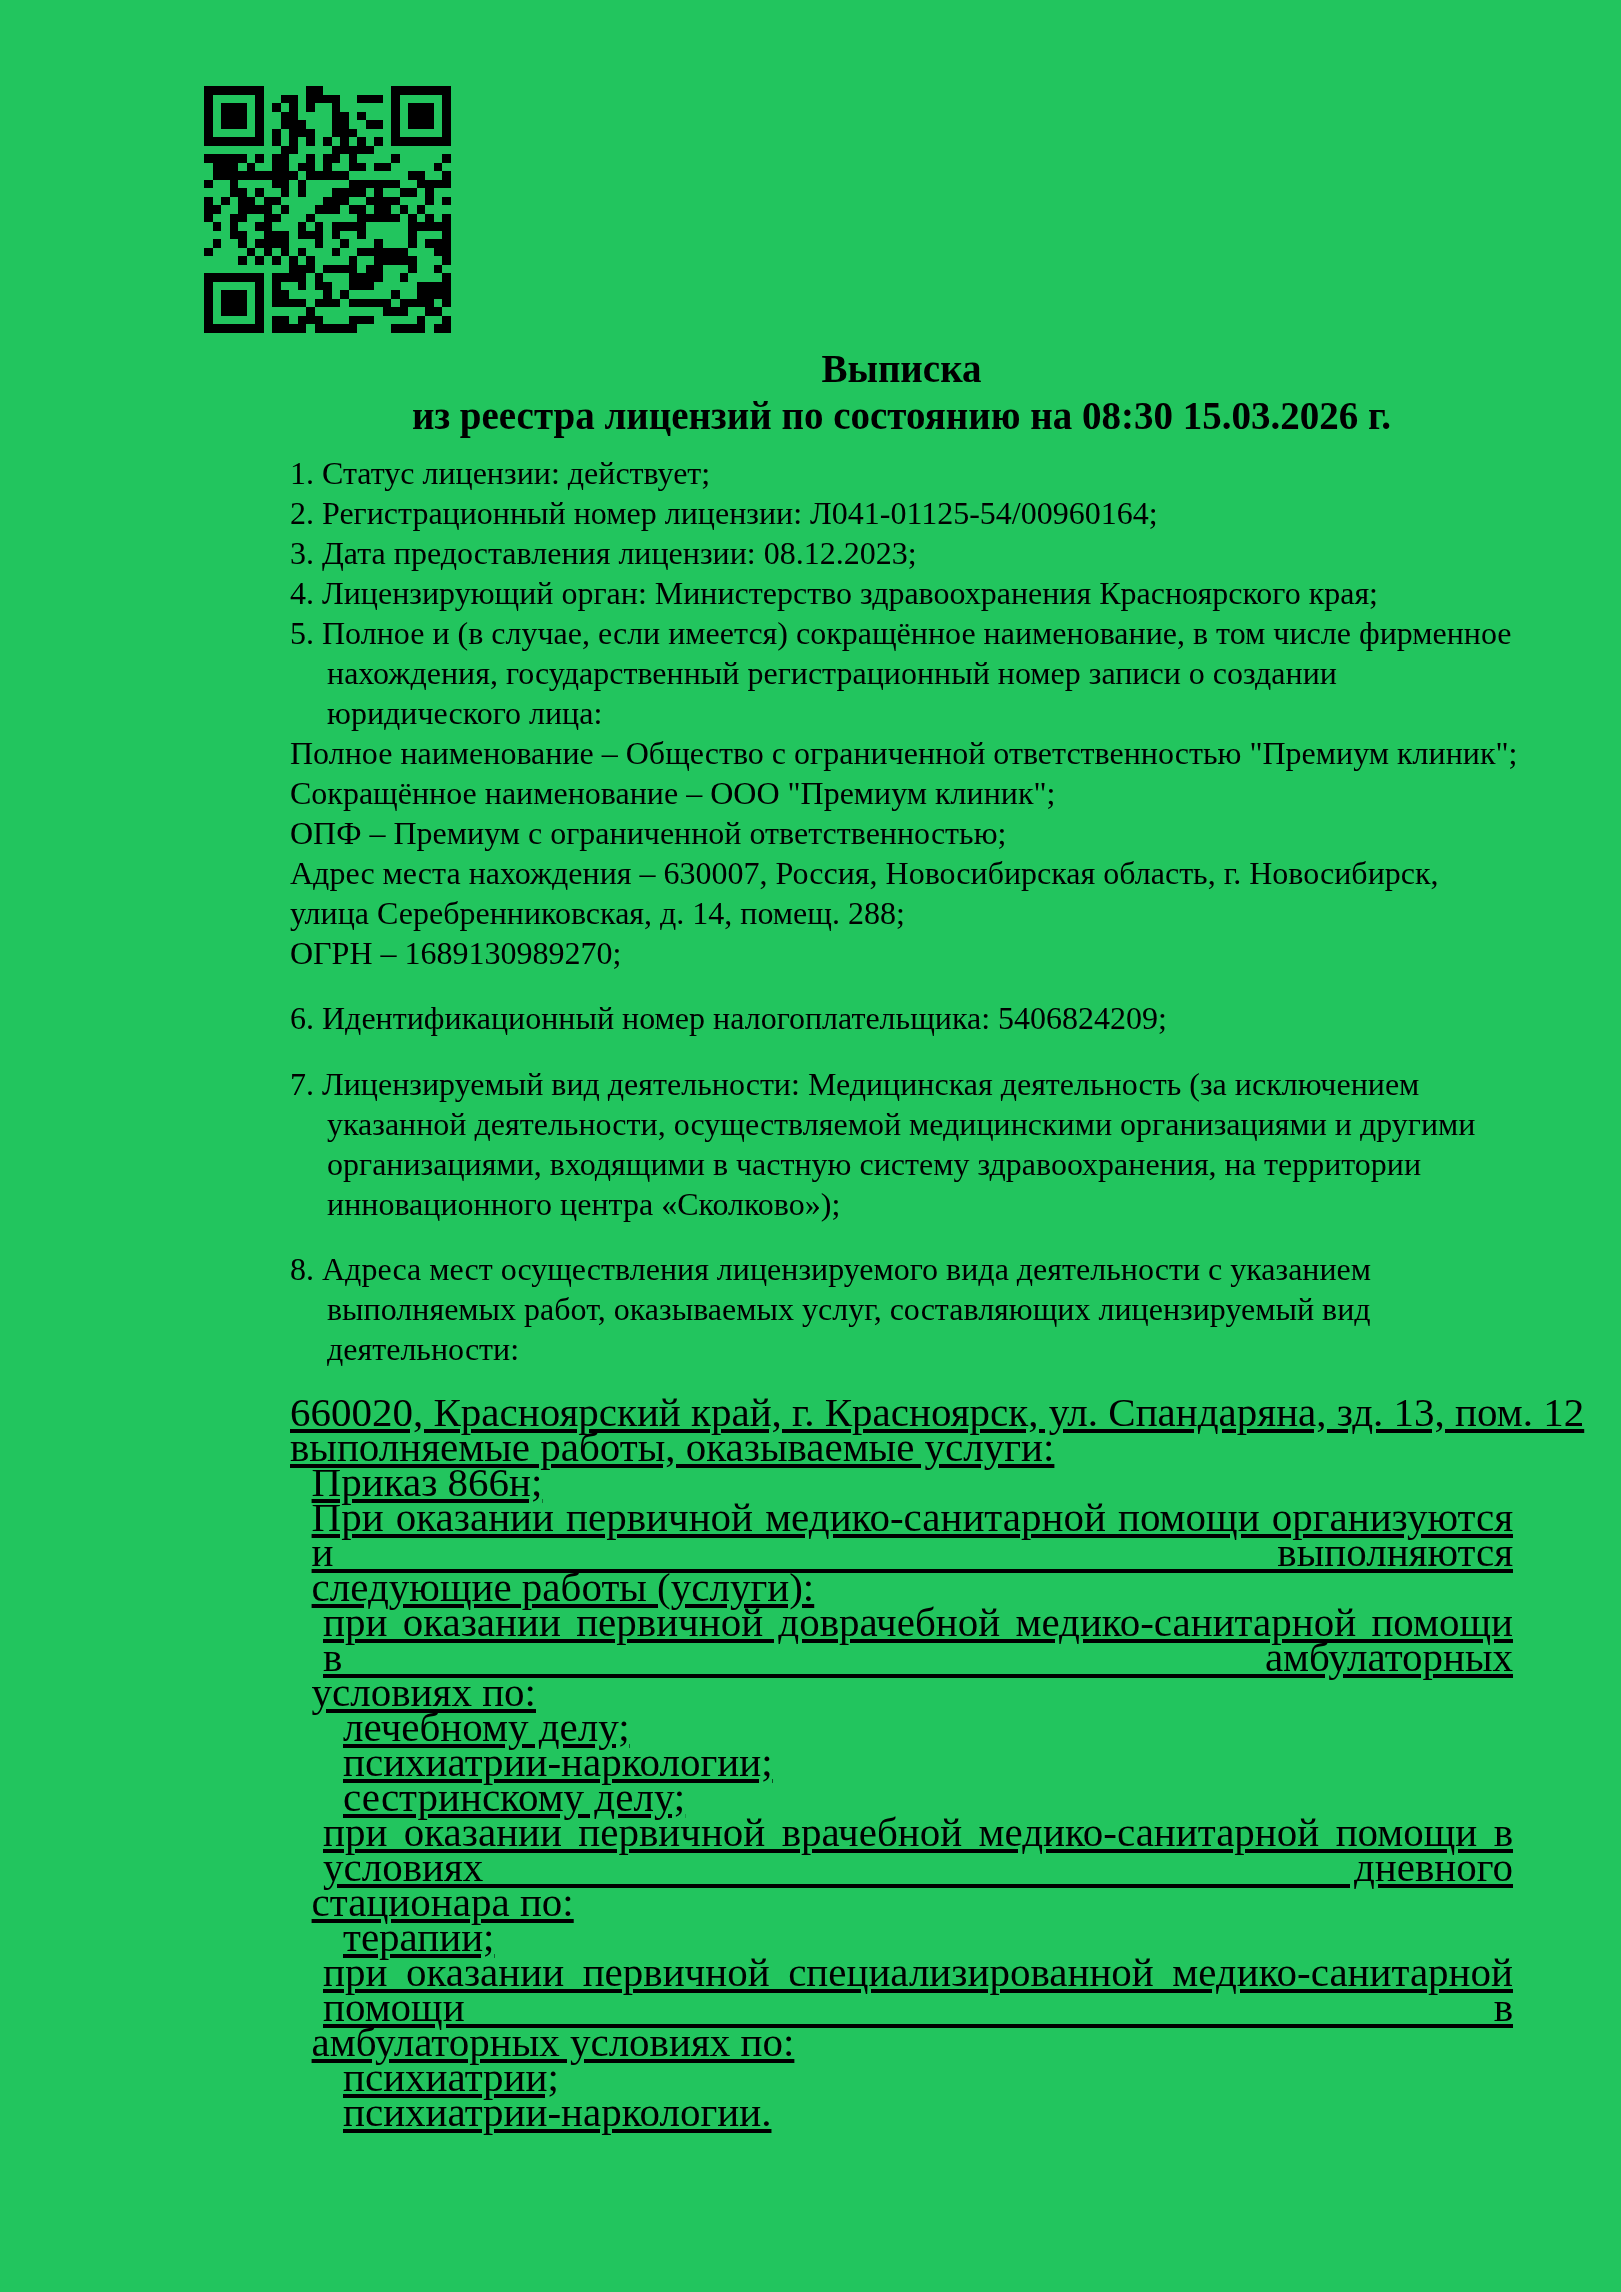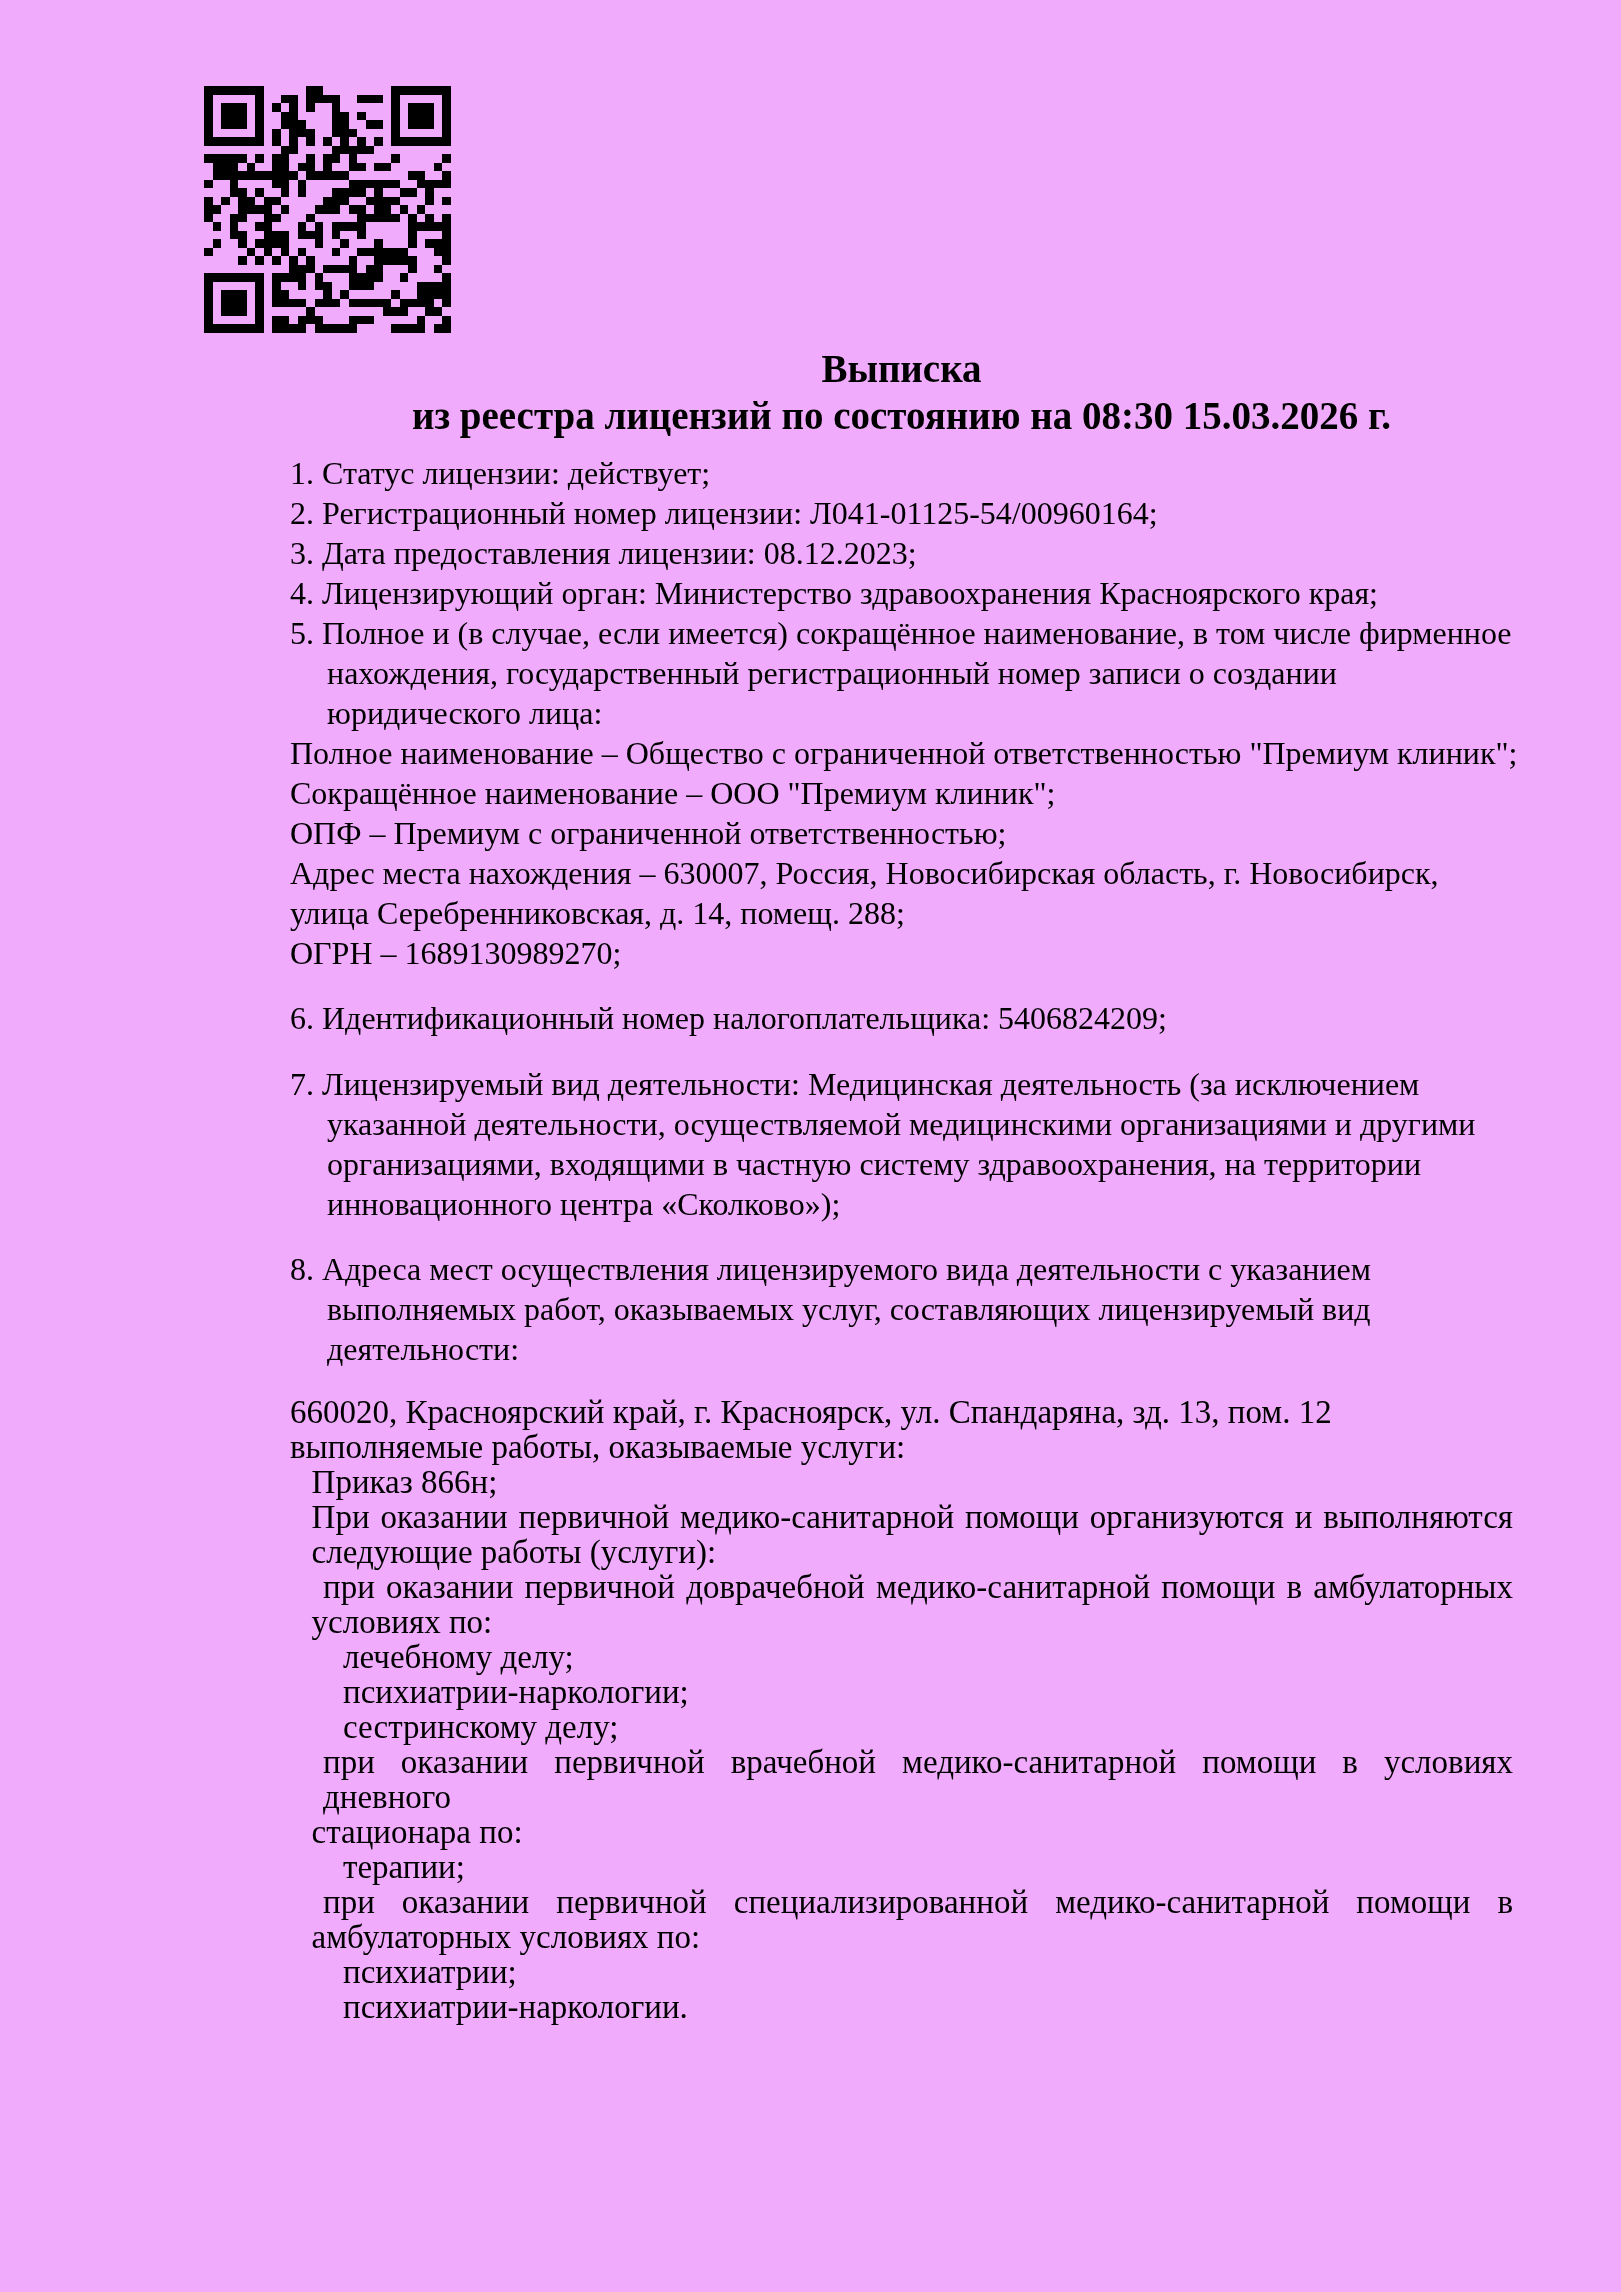--- a/index.html
+++ b/index.html
@@ -1,20 +1,20 @@
 <!DOCTYPE html>
 <html><head>
 <meta charset="utf-8">
 <style>
   html, body { margin: 0; padding: 0; background: #ffffff; }
   #page {
     position: relative;
     width: 1621px;
     height: 2293px;
-    background: #f0abfc;
+    background: #22c55e;
     font-family: "Liberation Serif", "DejaVu Serif", serif;
     color: #000000;
     overflow: hidden;
   }
   .qr {
     position: absolute;
     left: 204px;
     top: 86px;
     width: 247px;
     height: 247px;
@@ -28,21 +28,21 @@
     padding-top: 345px;
   }
   .title {
     text-align: center;
     font-weight: bold;
     font-size: 39px;
     line-height: 47px;
     margin-bottom: 13.7px;
   }
   .upper { font-size: 32px; line-height: 40px; }
-  .lower { font-size: 33px; line-height: 35px; margin-top: 25.5px; }
+  .lower { font-size: 41px; line-height: 35px; margin-top: 25.5px; text-decoration: underline; }
   .ln { white-space: nowrap; }
   .cont { padding-left: 37px; }
   .ind1 { padding-left: 21.6px; }
   .ind2 { padding-left: 33px; }
   .ind3 { padding-left: 53px; }
   .gap { margin-top: 25.5px; }
   .just {
     white-space: normal;
     text-align: justify;
     text-align-last: justify;

